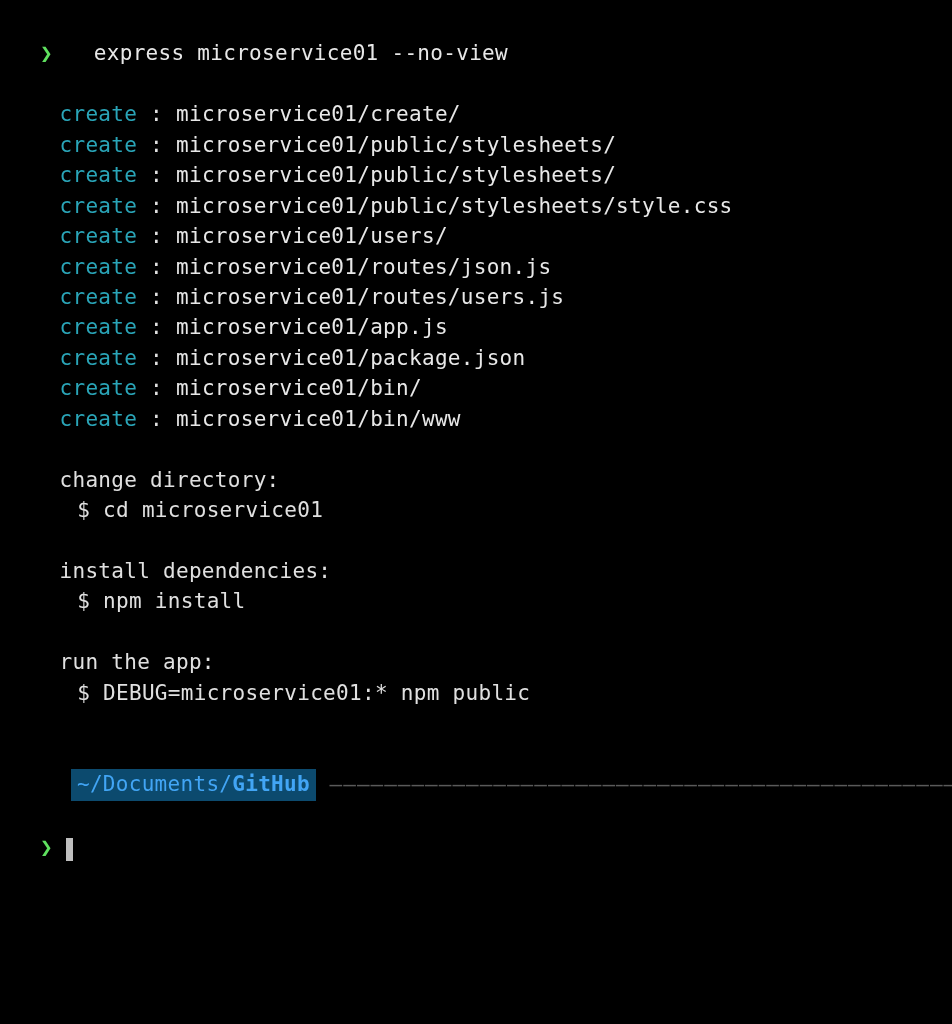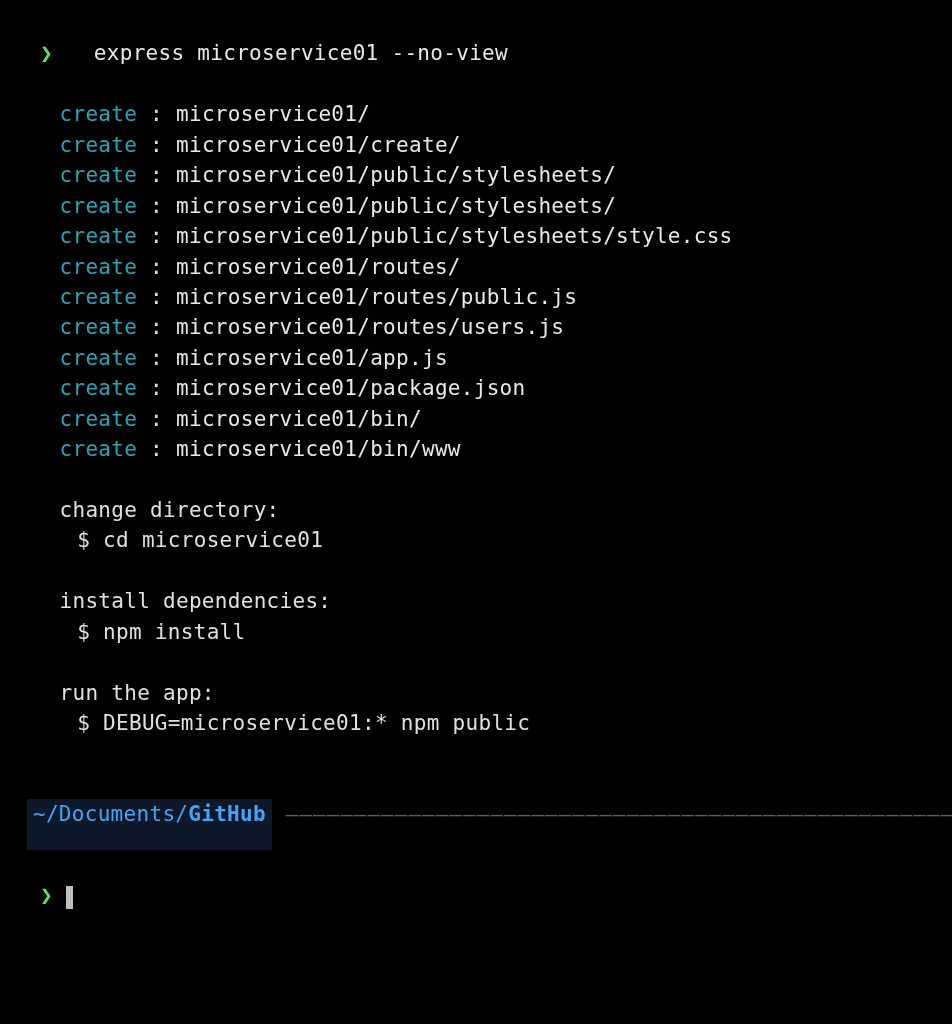--- a/index.html
+++ b/index.html
@@ -36,23 +36,24 @@
     .indent-1 {
       padding-left: 3.6ch;
     }
     .indent-2 {
       padding-left: 5ch;
     }
     .blank {
       height: 1.45em;
     }
     .prompt-path-bar {
-      background: #0f172a;
+      background: #0c4a6e;
       display: inline-block;
-      padding: 0 6px 20px 6px;
+      padding: 0 6px 2px 6px;
+      margin-left: 44px;
     }
     .prompt-path {
       color: #42a5f5;
       font-weight: 500;
     }
     .prompt-path-bold {
       color: #42a5f5;
       font-weight: 700;
     }
     .dashes {
@@ -75,27 +76,26 @@
 </head>
 <body>
 
 <div class="line">
   <span class="prompt-sym">❯</span> <span class="command">express microservice01 --no-view</span>
 </div>
 
 <div class="blank"></div>
 
 <div id="create-lines">
-    <div class="line indent-1"><span class="create-kw">create</span> : <span class="path-text">microservice01/</span></div>
     <div class="line indent-1"><span class="create-kw">create</span> : <span class="path-text">microservice01/create/</span></div>
     <div class="line indent-1"><span class="create-kw">create</span> : <span class="path-text">microservice01/public/stylesheets/</span></div>
     <div class="line indent-1"><span class="create-kw">create</span> : <span class="path-text">microservice01/public/stylesheets/</span></div>
     <div class="line indent-1"><span class="create-kw">create</span> : <span class="path-text">microservice01/public/stylesheets/style.css</span></div>
-    <div class="line indent-1"><span class="create-kw">create</span> : <span class="path-text">microservice01/routes/</span></div>
-    <div class="line indent-1"><span class="create-kw">create</span> : <span class="path-text">microservice01/routes/public.js</span></div>
+    <div class="line indent-1"><span class="create-kw">create</span> : <span class="path-text">microservice01/users/</span></div>
+    <div class="line indent-1"><span class="create-kw">create</span> : <span class="path-text">microservice01/routes/json.js</span></div>
     <div class="line indent-1"><span class="create-kw">create</span> : <span class="path-text">microservice01/routes/users.js</span></div>
     <div class="line indent-1"><span class="create-kw">create</span> : <span class="path-text">microservice01/app.js</span></div>
     <div class="line indent-1"><span class="create-kw">create</span> : <span class="path-text">microservice01/package.json</span></div>
     <div class="line indent-1"><span class="create-kw">create</span> : <span class="path-text">microservice01/bin/</span></div>
     <div class="line indent-1"><span class="create-kw">create</span> : <span class="path-text">microservice01/bin/www</span></div>
   </div>
 
 <div class="blank"></div>
 
 <div class="line indent-1">change directory:</div>

